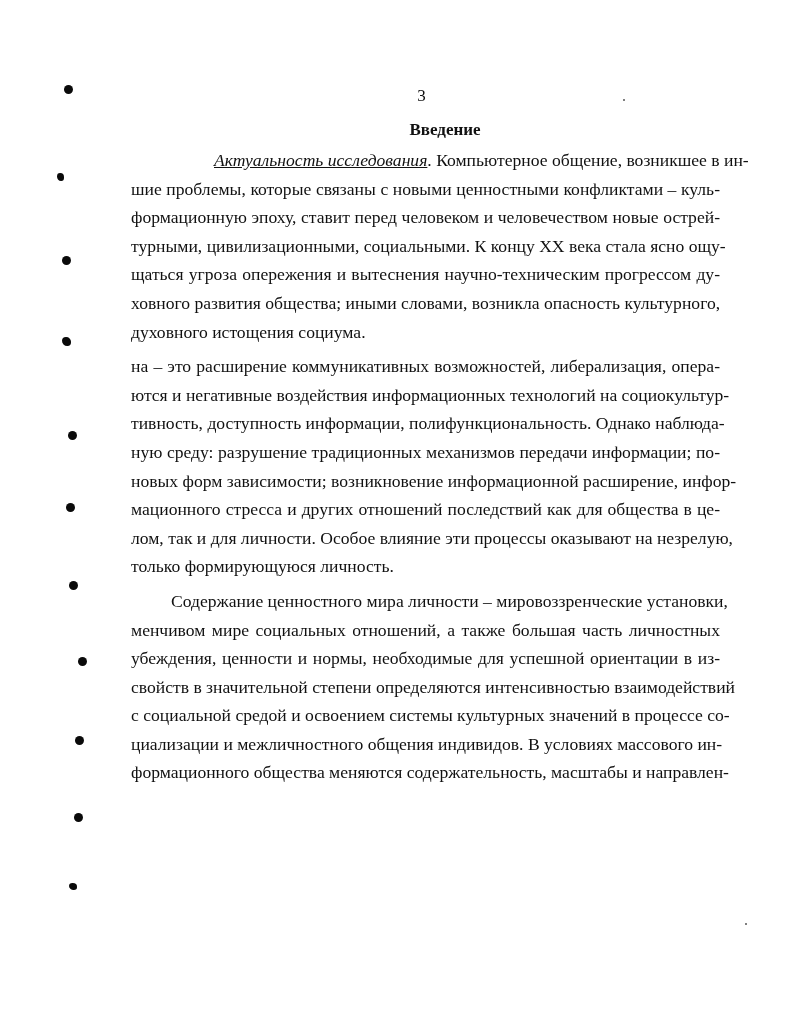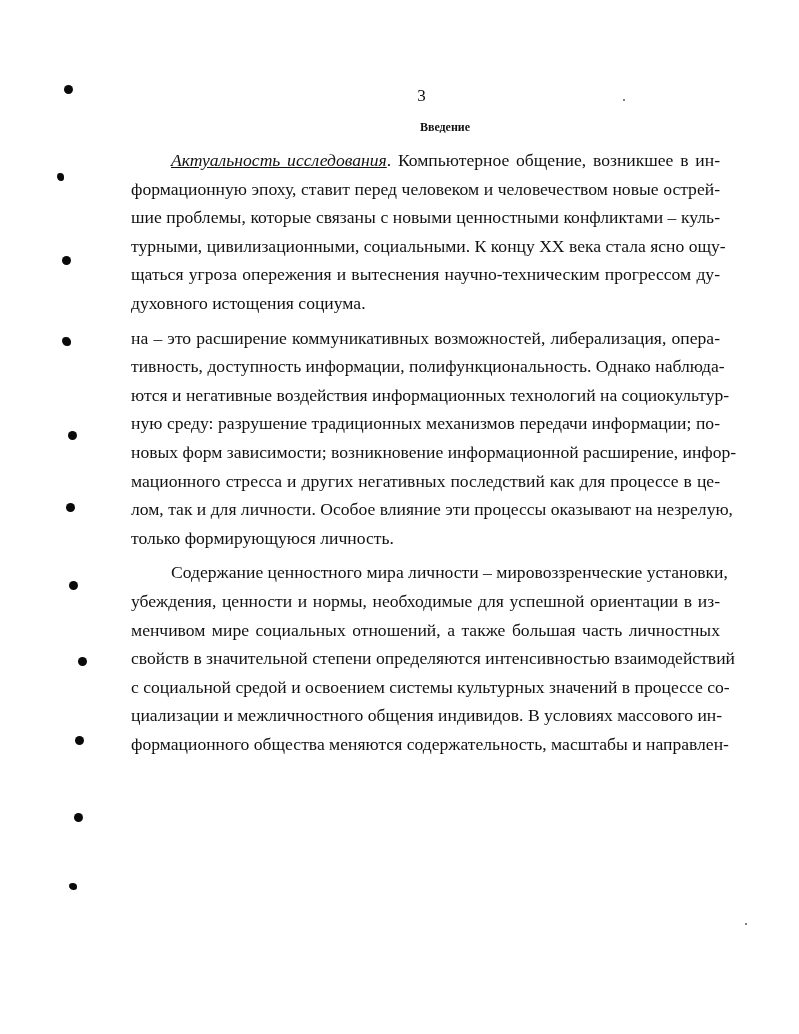--- a/index.html
+++ b/index.html
@@ -2,27 +2,27 @@
 <html><head>
 <meta charset="utf-8">
 <style>
   html, body { margin:0; padding:0; background:#ffffff; }
   body { width:799px; height:1034px; position:relative; overflow:hidden;
          font-family:"Liberation Serif", "DejaVu Serif", serif; color:#111; }
   .page-number { position:absolute; left:0; width:799px; top:86px; text-align:center;
                  font-size:17px; padding-left:44px; box-sizing:border-box; }
   .speck { position:absolute; background:#555; border-radius:50%; }
   .title { position:absolute; left:130px; width:600px; top:120px; text-align:center;
-           font-weight:bold; font-size:12px; padding-left:30px; box-sizing:border-box; }
+           font-weight:bold; font-size:17px; padding-left:30px; box-sizing:border-box; }
   .body { position:absolute; left:131px; width:589px; top:146px; font-size:17.6px; line-height:28.6px; }
   .line { display:block; white-space:nowrap; height:28.6px; text-align:justify; text-align-last:justify; }
   .line.last { text-align-last:left; }
   .line.indent { padding-left:40px; }
   .para-gap { height:6px; }
-  .u-italic { font-style:italic; text-decoration:underline; }
+  .u-italic { font-style:italic; text-decoration:underline;margin-left:43px; }
   .hole { position:absolute; width:9px; height:9px; background:#0a0a0a; border-radius:50%; }
   .hole.odd { border-radius:45% 55% 40% 60%; }
 </style>
 </head>
 <body>
 
 <div class="hole" style="left:64px;top:85px;"></div>
 <div class="hole odd" style="left:57px;top:173px;width:7px;height:8px;"></div>
 <div class="hole" style="left:62px;top:256px;"></div>
 <div class="hole odd" style="left:62px;top:337px;"></div>
@@ -36,40 +36,41 @@
 
 <div class="speck" style="left:623px;top:99px;width:2px;height:2px;"></div>
 <div class="speck" style="left:745px;top:923px;width:2px;height:2px;"></div>
 
 <div class="page-number">3</div>
 <div class="title">Введение</div>
 
 <div class="body">
   <div>
     <span class="line indent"><span class="u-italic">Актуальность исследования</span><span>. Компьютерное общение, возникшее в  ин-</span></span>
+    <span class="line">шие проблемы, которые связаны с новыми ценностными конфликтами – куль-</span>
     <span class="line">формационную эпоху, ставит перед человеком и человечеством новые острей-</span>
-    <span class="line">шие проблемы, которые связаны с новыми ценностными конфликтами – куль-</span>
     <span class="line">турными, цивилизационными, социальными. К концу XX века стала ясно ощу-</span>
     <span class="line">щаться угроза опережения и вытеснения научно-техническим прогрессом ду-</span>
+    <span class="line">ховного развития общества; иными словами, возникла опасность культурного,</span>
     <span class="line last">духовного истощения социума.</span>
   </div>
   <div class="para-gap"></div>
   <div>
     <span class="line">на – это расширение коммуникативных возможностей, либерализация, опера-</span>
+    <span class="line">ются и негативные воздействия информационных технологий на социокультур-</span>
     <span class="line">тивность, доступность информации, полифункциональность. Однако наблюда-</span>
-    <span class="line">ются и негативные воздействия информационных технологий на социокультур-</span>
     <span class="line">ную среду: разрушение традиционных механизмов передачи информации; по-</span>
     <span class="line">новых форм зависимости; возникновение информационной расширение, инфор-</span>
-    <span class="line">мационного стресса и других негативных последствий как для процессе в це-</span>
+    <span class="line">мационного стресса и других отношений последствий как для общества в це-</span>
     <span class="line">лом, так и для личности. Особое влияние эти процессы оказывают на незрелую,</span>
     <span class="line last">только формирующуюся личность.</span>
   </div>
   <div class="para-gap"></div>
   <div>
     <span class="line indent">Содержание ценностного мира личности – мировоззренческие установки,</span>
+    <span class="line">менчивом мире социальных отношений, а также большая часть личностных</span>
     <span class="line">убеждения, ценности  и нормы, необходимые для успешной ориентации в из-</span>
-    <span class="line">менчивом мире социальных отношений, а также большая часть личностных</span>
     <span class="line">свойств в значительной степени определяются интенсивностью взаимодействий</span>
     <span class="line">с социальной средой и освоением системы культурных значений в процессе со-</span>
     <span class="line">циализации и межличностного общения индивидов. В условиях массового ин-</span>
     <span class="line">формационного общества меняются содержательность, масштабы и направлен-</span>
   </div>
 </div>
 
 </body></html>

